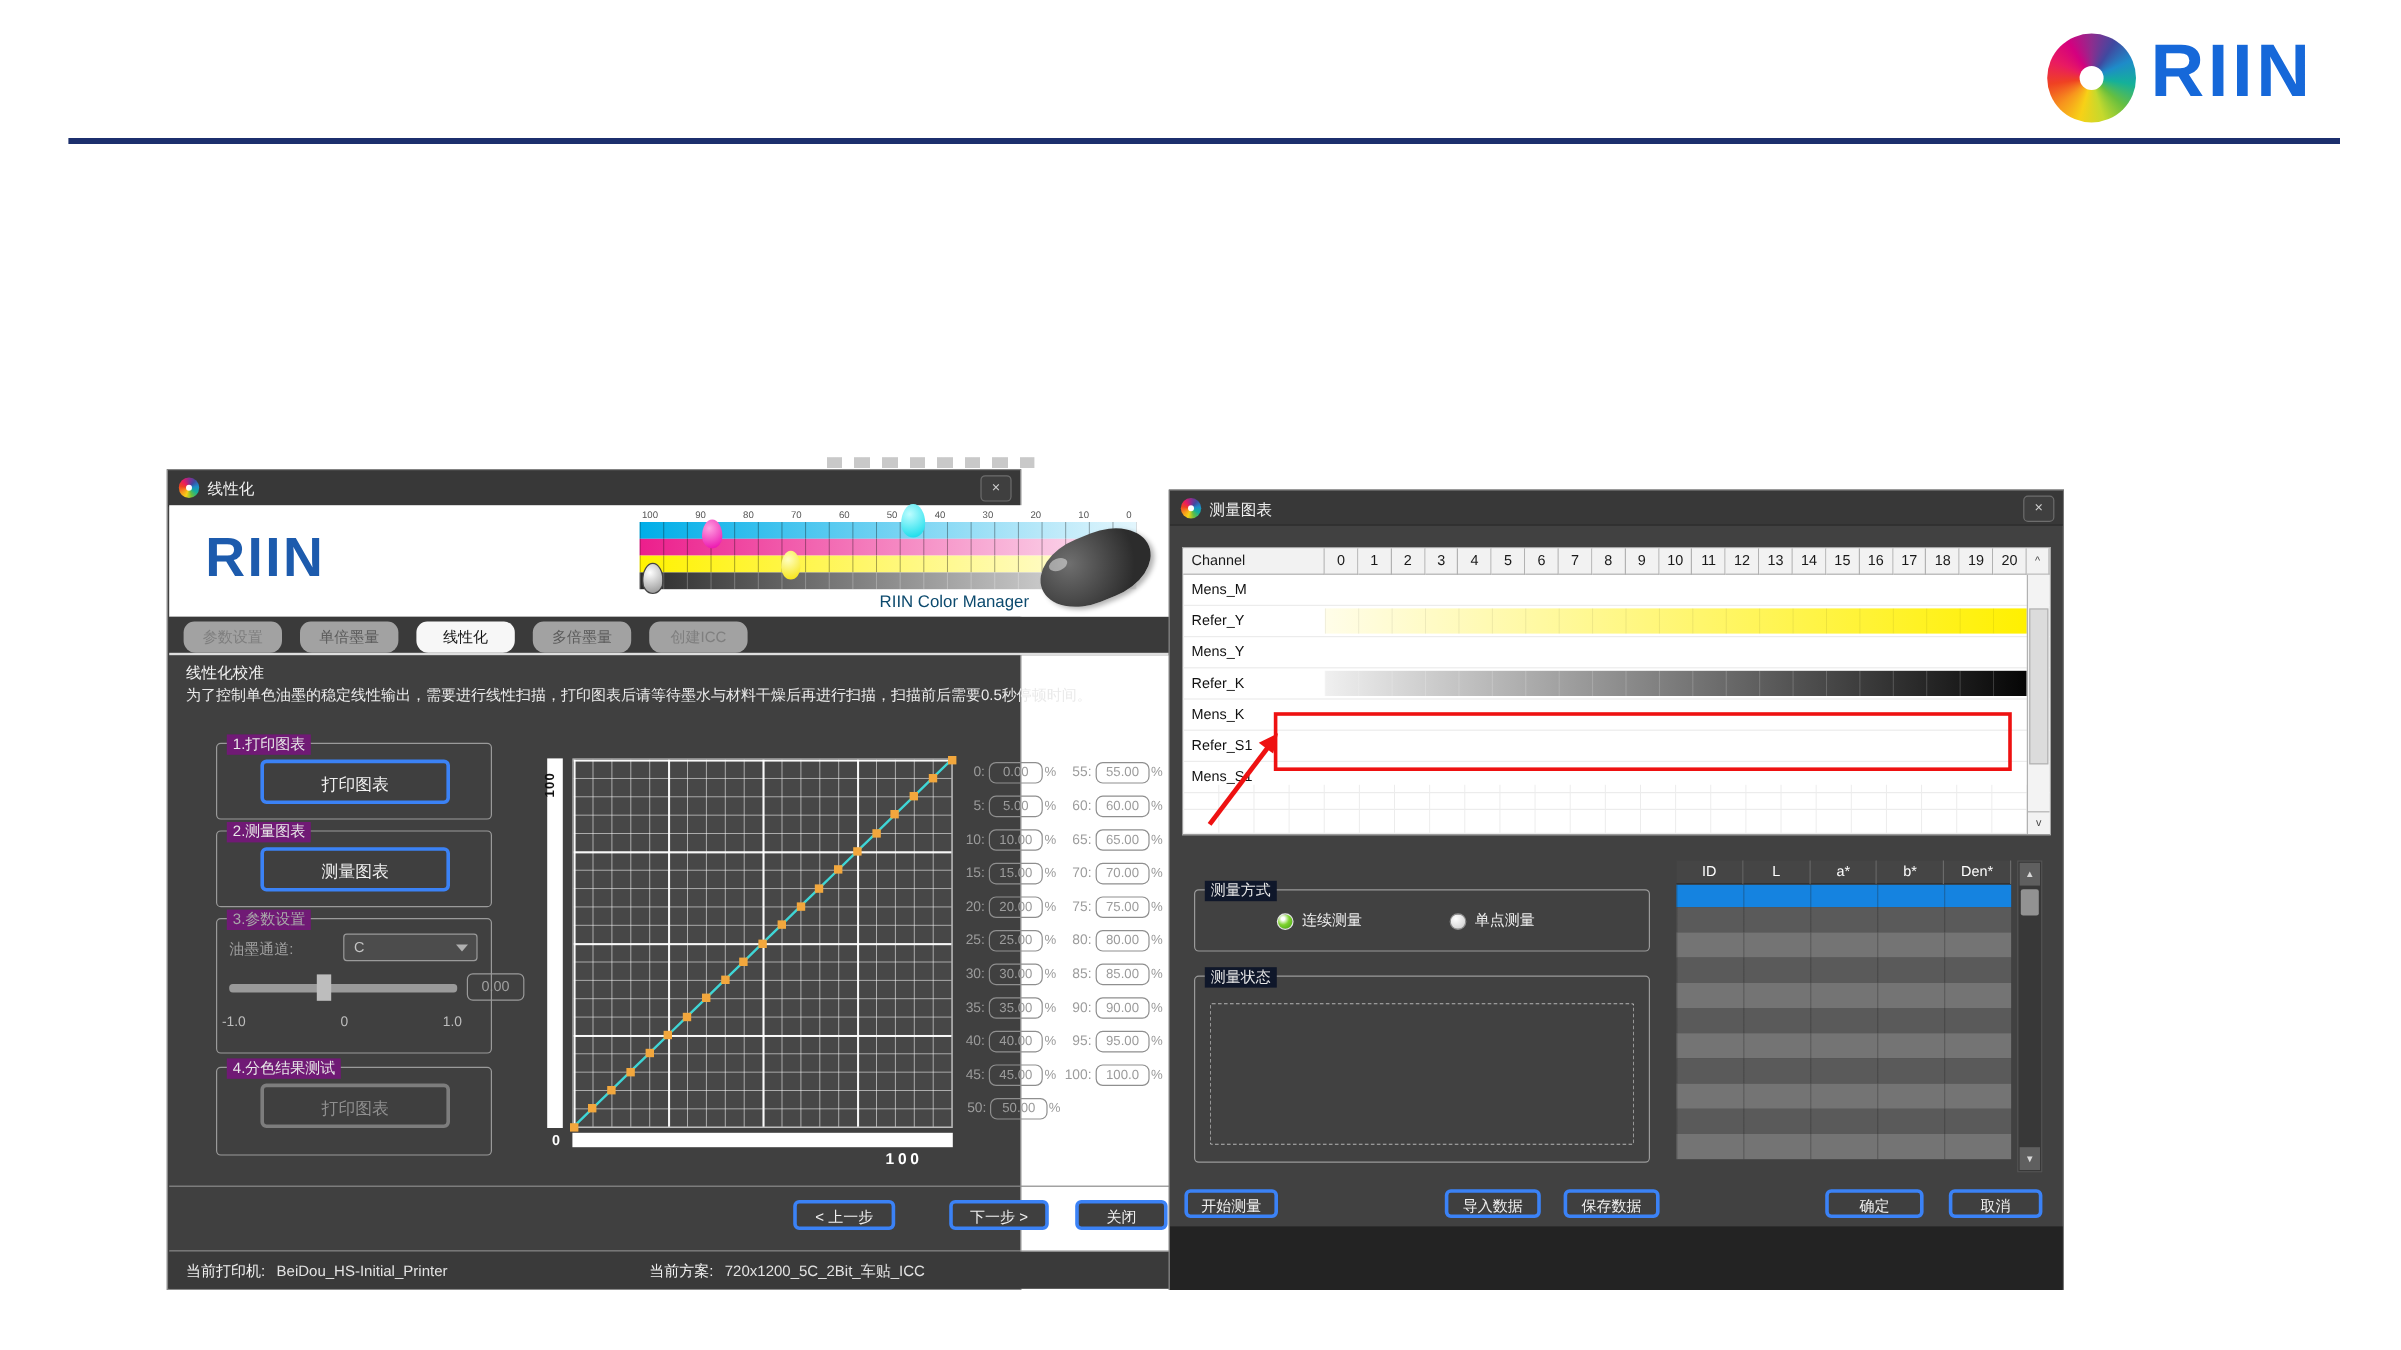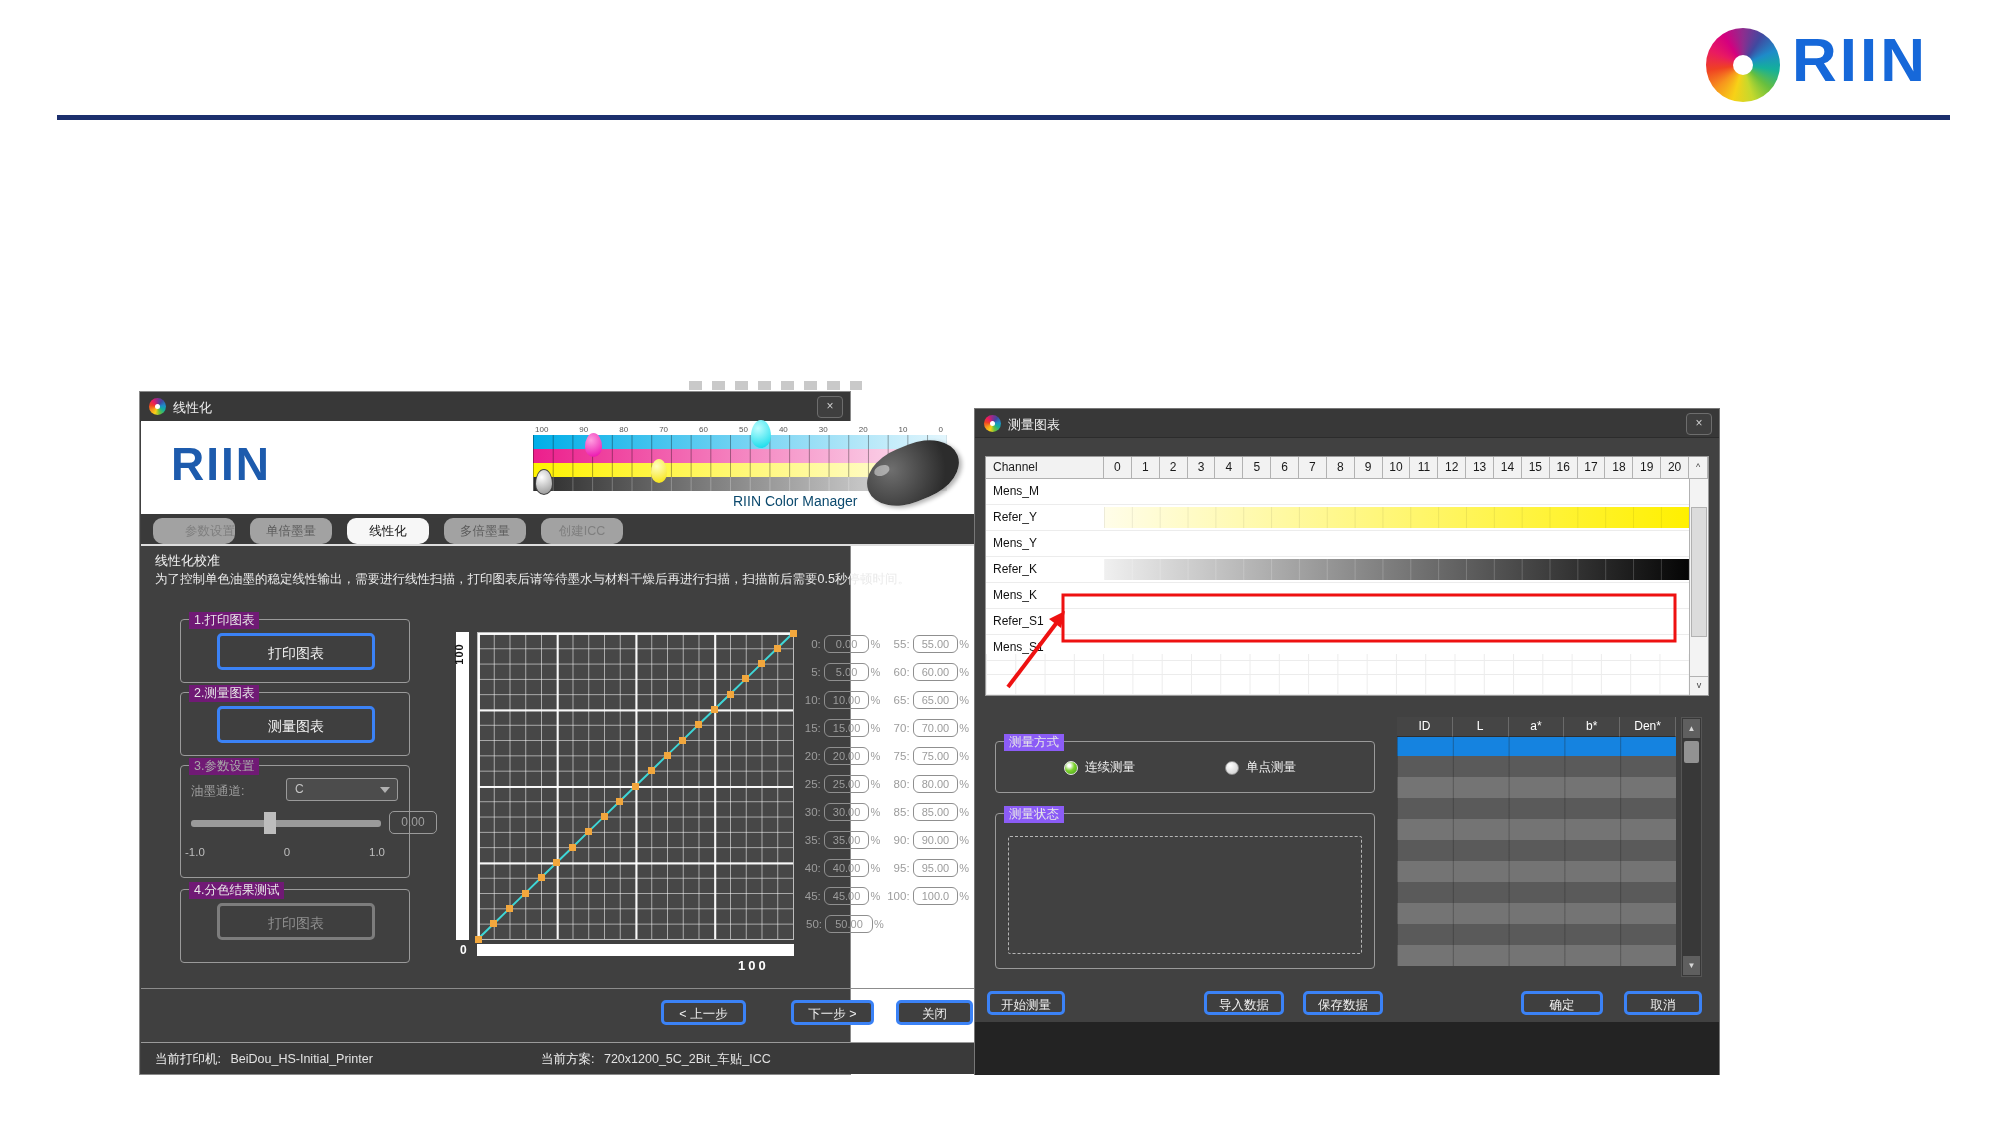--- a/index.html
+++ b/index.html
@@ -133,23 +133,23 @@
     background-image:linear-gradient(to right,#ececec 1px,transparent 1px);background-size:calc(100%/24) 100%;}
   .chscroll{position:absolute;right:0;top:22px;bottom:0;width:19px;background:#f3f3f3;border-left:1px solid #b2b2b2;box-sizing:border-box;}
   .chthumb{position:absolute;left:1px;top:28px;width:16px;height:130px;background:#dcdcdc;border:1px solid #b2b2b2;box-sizing:border-box;}
   .chdown{position:absolute;left:0;bottom:0;width:18px;height:18px;background:#f2f2f2;border-top:1px solid #b2b2b2;
     font-size:9px;color:#444;text-align:center;line-height:17px;cursor:pointer;}
   .redsvg{position:absolute;left:0;top:0;width:746px;height:667px;pointer-events:none;}
 
   .mgrp{position:absolute;border:1px solid #9a9a9a;border-radius:4px;box-sizing:border-box;}
   .mg1{left:20px;top:332px;width:380px;height:52px;}
   .mg2{left:20px;top:404px;width:380px;height:156px;}
-  .mgrp .grp-label{background:#8b5cf6;}
+  .mgrp .grp-label{background:#0f172a;}
   .radio{position:absolute;top:17px;display:flex;align-items:center;cursor:pointer;}
-  .r1{left:68px;} .r2{left:229px;}
+  .r1{left:68px;} .r2{left:212px;}
   .rdot{width:14px;height:14px;border-radius:50%;margin-right:7px;box-sizing:border-box;}
   .rdot.on{background:radial-gradient(circle at 35% 30%,#ffffff 0 12%,#7ed32f 45%,#3f9a12);border:1px solid #e6e6e6;}
   .rdot.off{background:radial-gradient(circle at 35% 30%,#ffffff,#c9c9c9);border:1px solid #8f8f8f;}
   .rlabel{font-size:12.5px;color:#f0f0f0;}
   .dashedbox{position:absolute;left:12px;top:22px;right:12px;bottom:14px;border:1px dashed #b5b5b5;border-radius:2px;}
 
   .rtable{position:absolute;left:422px;top:308px;width:279px;height:260px;}
   .rthead{display:flex;height:20px;}
   .rth{background:#454545;color:#fff;font-size:12px;text-align:center;line-height:19px;
     border-right:1px solid #6a6a6a;border-bottom:1px solid #2e2e2e;box-sizing:border-box;flex:1;}
@@ -208,21 +208,21 @@
         <div class="drop drop-m"></div>
         <div class="drop drop-c"></div>
         <div class="drop drop-y"></div>
         <div class="drop drop-k"></div>
         <div class="device"></div>
         <div class="caption">RIIN Color Manager</div>
       </div>
     </div>
 
     <div class="lw-tabs">
-        <div class="tab dim" style="left: 12px; text-align: right;">参数设置</div>
+        <div class="tab dim" style="left: 12px;">参数设置</div>
         <div class="tab" style="left: 109px;">单倍墨量</div>
         <div class="tab active" style="left: 206px;">线性化</div>
         <div class="tab" style="left: 303px;">多倍墨量</div>
         <div class="tab dim" style="left: 400px;">创建ICC</div>
       </div>
 
     <div class="intro-title">线性化校准</div>
     <div class="intro-text">为了控制单色油墨的稳定线性输出，需要进行线性扫描，打印图表后请等待墨水与材料干燥后再进行扫描，扫描前后需要0.5秒停顿时间。</div>
 
     <div class="grp g1">

